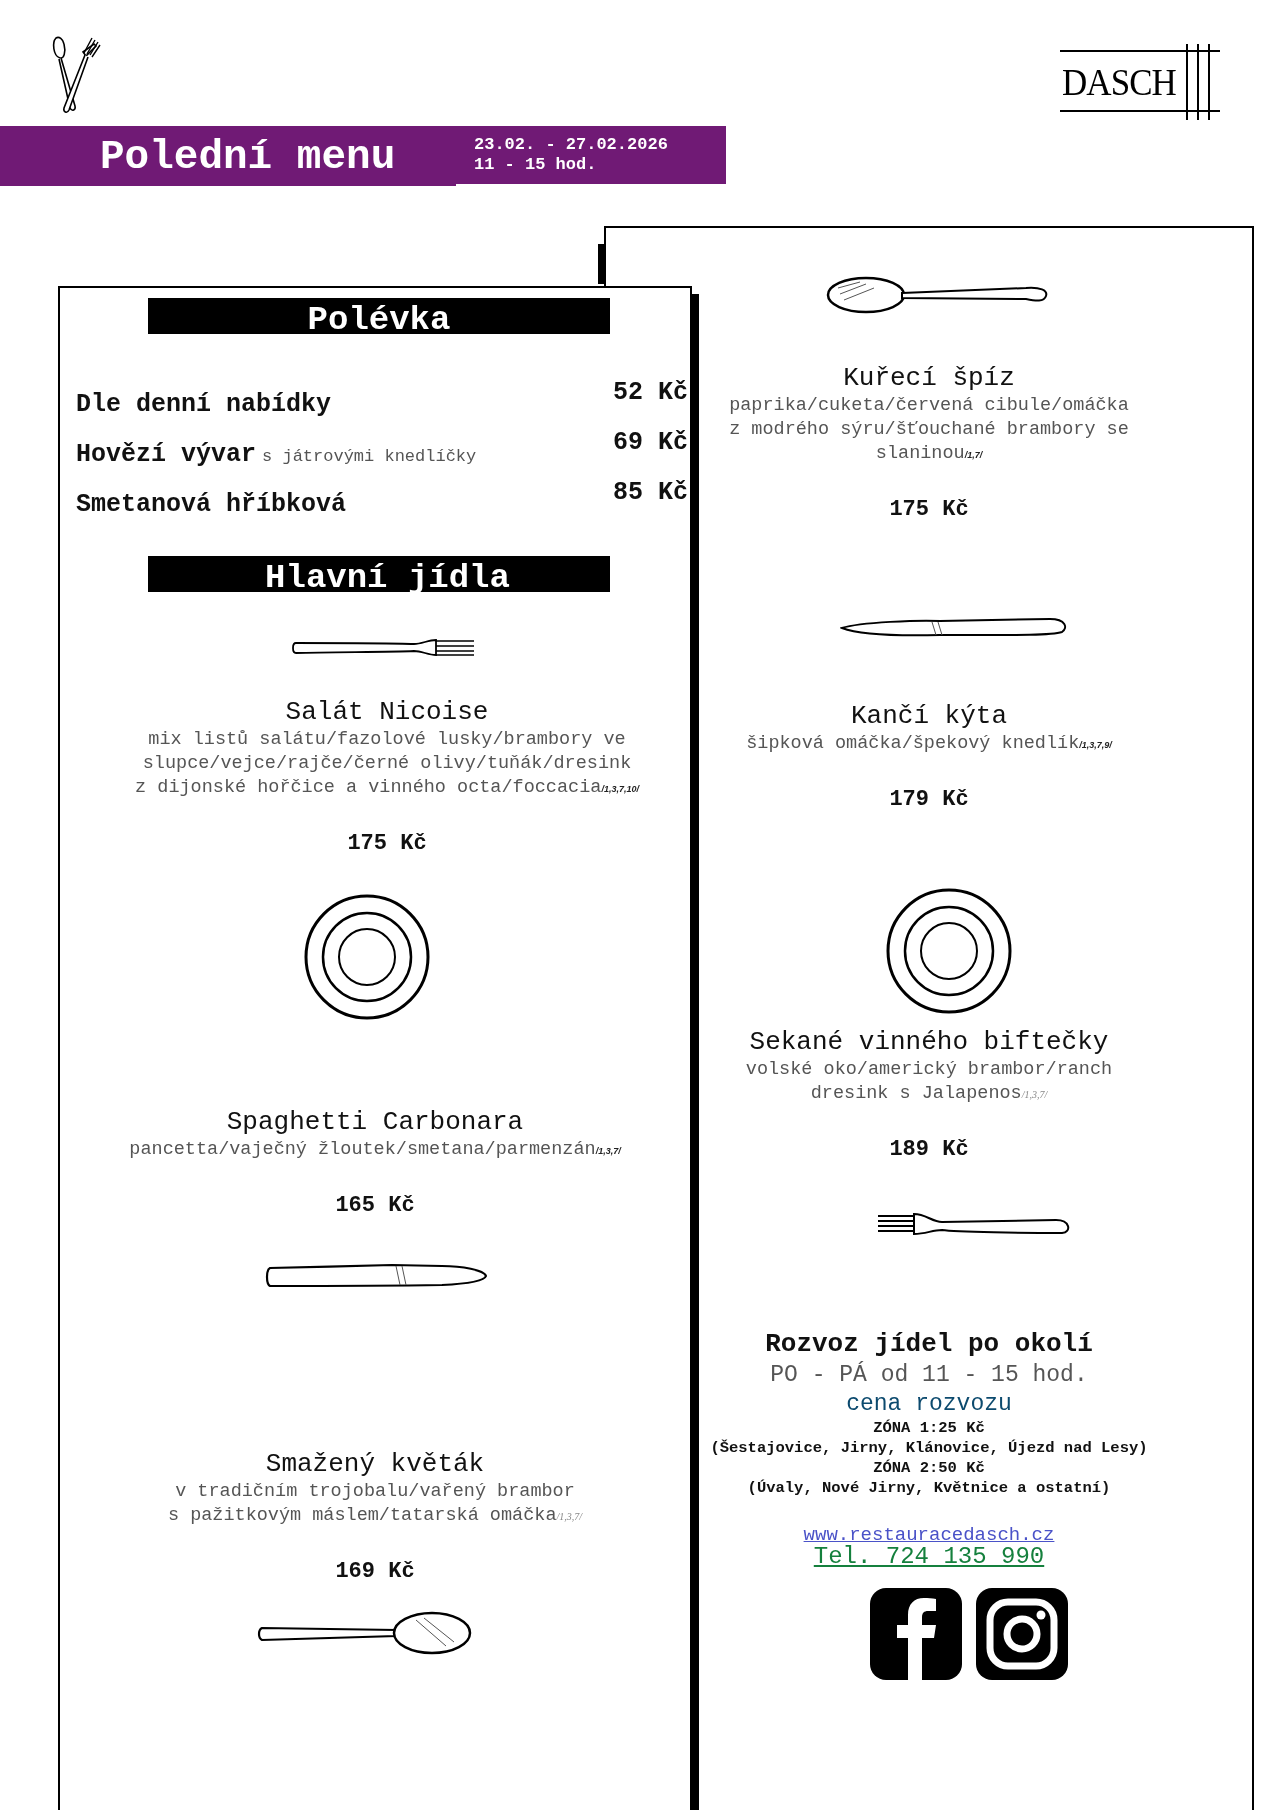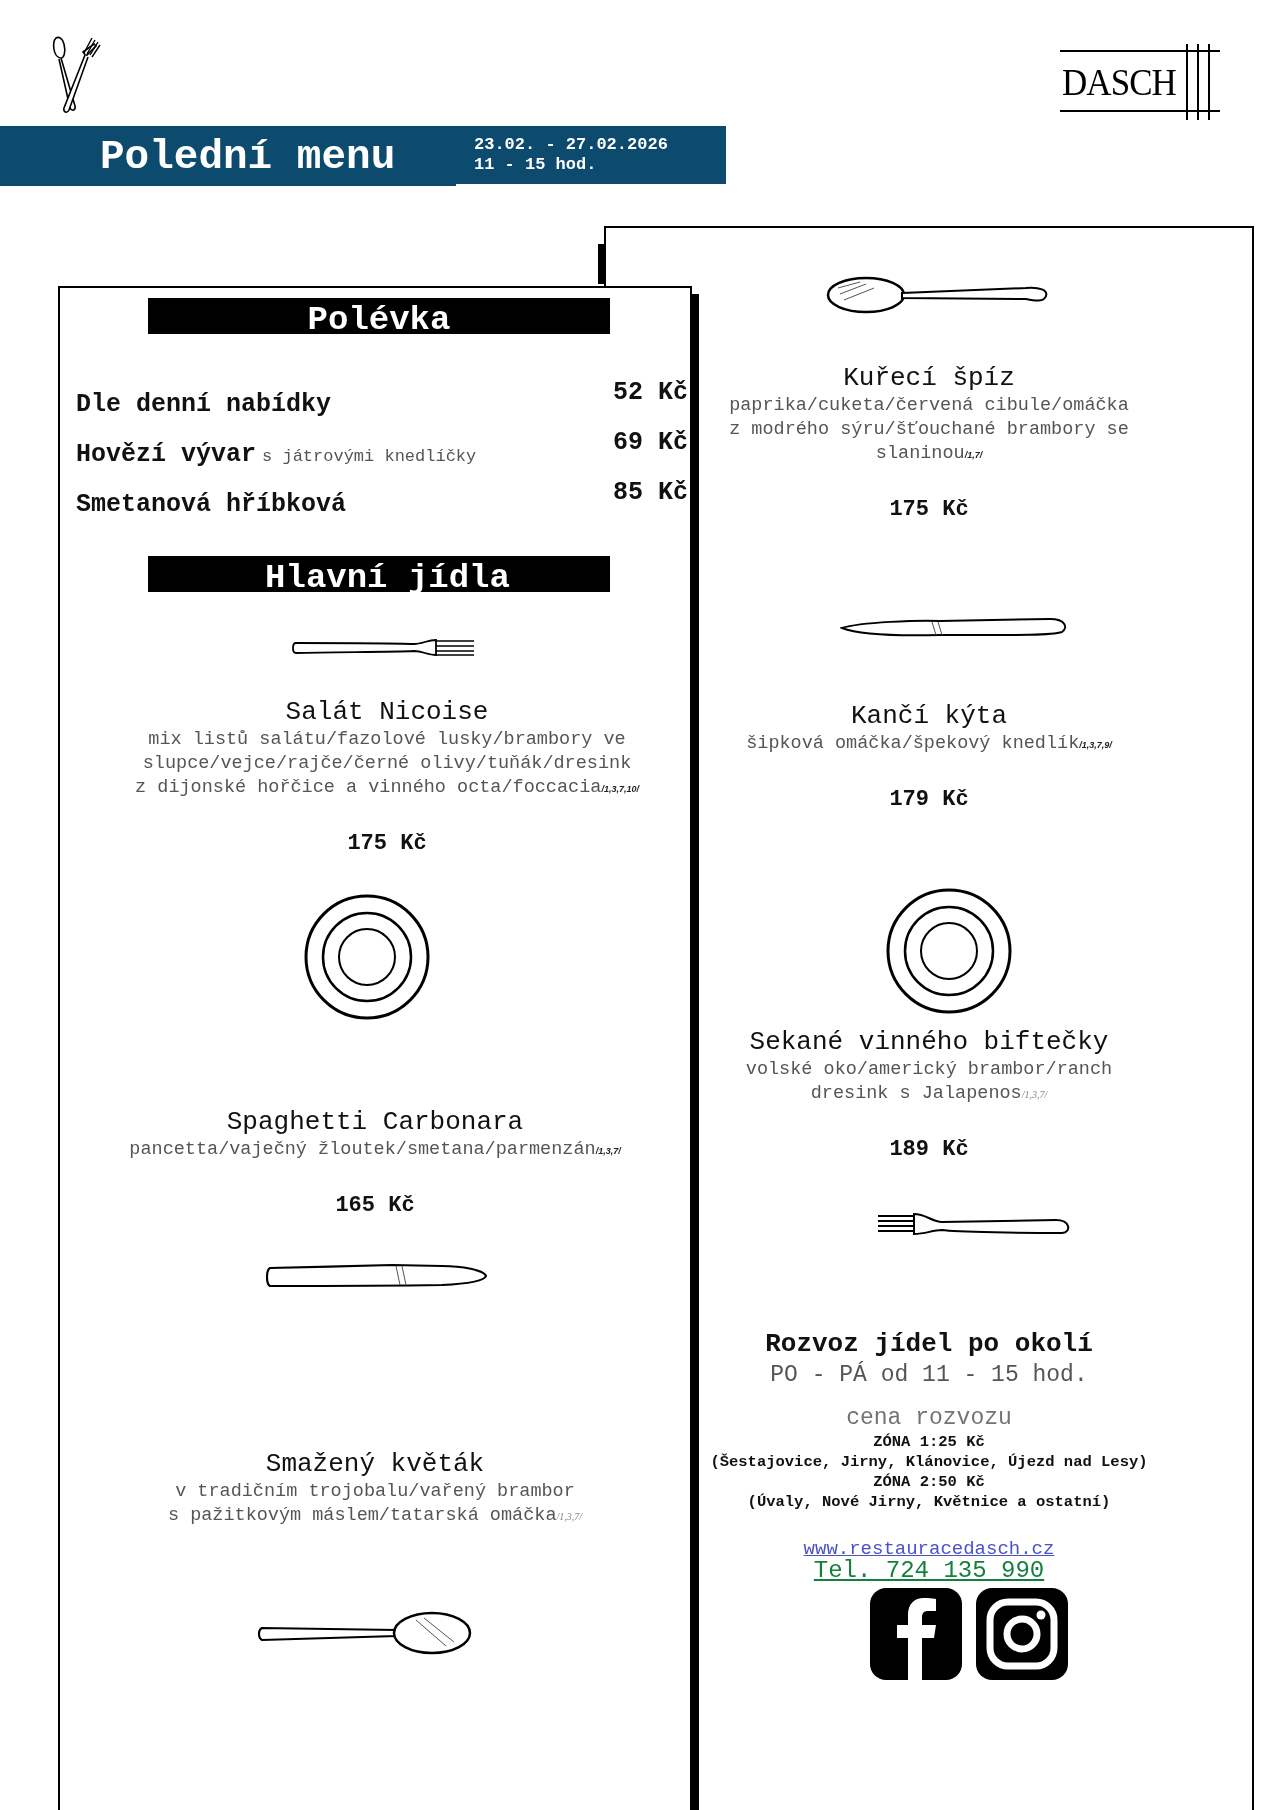--- a/index.html
+++ b/index.html
@@ -8,21 +8,21 @@
 
   .abs { position: absolute; }
 
   
   .cross-utensils { left: 50px; top: 32px; width: 60px; height: 84px; }
   .logo { left: 1060px; top: 44px; width: 160px; height: 76px; }
   .logo-text { position: absolute; left: 2px; top: 16px; font-family: "Liberation Serif", "DejaVu Serif", serif; font-size: 38px; letter-spacing: -1px; color: #000; transform: scaleX(0.92); transform-origin: left center; }
   .logo-line { position: absolute; height: 2px; background: #000; left: 0; width: 160px; }
   .logo-bar { position: absolute; width: 2px; background: #000; top: 0; height: 76px; }
 
-  .title-bar { left: 0; top: 126px; width: 726px; height: 60px; background: #0c4a6e; }
+  .title-bar { left: 0; top: 126px; width: 726px; height: 60px; background: #701a75; }
   .title-text { position: absolute; left: 100px; top: 8px; color: #fff; font-size: 41px; font-weight: bold; letter-spacing: 0px; white-space: nowrap; }
   .title-dates { position: absolute; left: 474px; top: 9px; color: #fff; font-size: 17px; font-weight: bold; line-height: 20px; white-space: pre; }
   .title-sep { position: absolute; left: 456px; top: 58px; width: 270px; height: 2px; background: #fff; }
 
   
   .panel-right-shadow { left: 598px; top: 244px; width: 8px; height: 40px; background: #000; }
   .panel-right { left: 604px; top: 226px; width: 650px; height: 1600px; border: 2px solid #000; border-bottom: none; background: #fff; }
   .panel-left { left: 58px; top: 286px; width: 634px; height: 1540px; border: 2px solid #000; border-bottom: none; background: #fff; }
   .panel-left-shadow { left: 692px; top: 294px; width: 7px; height: 1520px; background: #000; }
 
@@ -38,21 +38,21 @@
   .dish-desc { font-size: 18.5px; color: #555; line-height: 24px; white-space: pre-line; }
   .allergens { font-family: "Liberation Sans", "DejaVu Sans", sans-serif; font-size: 9px; font-weight: bold; color: #222; font-style: italic; }
   .allergens.light { font-weight: normal; color: #888; font-family: "Liberation Serif", "DejaVu Serif", serif; font-size: 10px; }
   .dish-price { font-size: 22px; font-weight: bold; margin-top: 30px; }
 
   .illu { position: absolute; }
 
   .delivery { position: absolute; text-align: center; }
   .delivery-title { font-size: 26px; font-weight: bold; line-height: 32px; white-space: nowrap; }
   .delivery-hours { font-size: 23px; color: #555; line-height: 30px; }
-  .delivery-cost-label { font-size: 23px; color: #737373; line-height: 28px; margin-top: 14px; }
+  .delivery-cost-label { font-size: 23px; color: #0c4a6e; line-height: 28px; }
   .zone { font-size: 15.5px; font-weight: bold; line-height: 20px; white-space: nowrap; }
   .contact-link { font-size: 19px; color: #4a52c8; text-decoration: underline; line-height: 22px; display: inline-block; margin-top: 26px; }
   .contact-tel { font-size: 24px; color: #15803d; line-height: 22px; text-decoration: underline; }
 
   .social { position: absolute; width: 92px; height: 92px; background: #000; border-radius: 16px; }
 </style>
 </head>
 <body>
 
 <div class="abs cross-utensils">
@@ -204,20 +204,21 @@
 
   <svg class="illu" style="left:202px; top:966px;" width="230" height="44" viewBox="0 0 230 44">
     <path d="M8 14 C4 16 4 30 8 32 C40 32 120 32 180 31 C200 30 222 28 224 22 C222 16 200 12 180 12 L130 11 C100 12 40 13 8 14 Z" fill="#fff" stroke="#000" stroke-width="2.2"></path>
     <path d="M134 12 L138 31 M140 12 L144 31" stroke="#555" stroke-width="1"></path>
   </svg>
 
   <div class="dish" style="left:0; top:1160px; width:630px;">
     <div class="dish-name">Smažený květák</div>
     <div class="dish-desc"><span>v tradičním trojobalu/vařený brambor
 s pažitkovým máslem/tatarská omáčka</span><span class="allergens light">/1,3,7/</span></div>
+    <div class="dish-price">169 Kč</div>
   </div>
 
   <svg class="illu" style="left:196px; top:1320px;" width="220" height="50" viewBox="0 0 220 50">
     <path d="M6 20 C2 22 2 30 6 32 L140 28 L140 22 Z" fill="#fff" stroke="#000" stroke-width="2.2"></path>
     <ellipse cx="176" cy="25" rx="38" ry="20" fill="#fff" stroke="#000" stroke-width="2.5"></ellipse>
     <path d="M160 12 L190 38 M168 10 L198 34" stroke="#555" stroke-width="1"></path>
   </svg>
 </div>
 
 </body></html>

